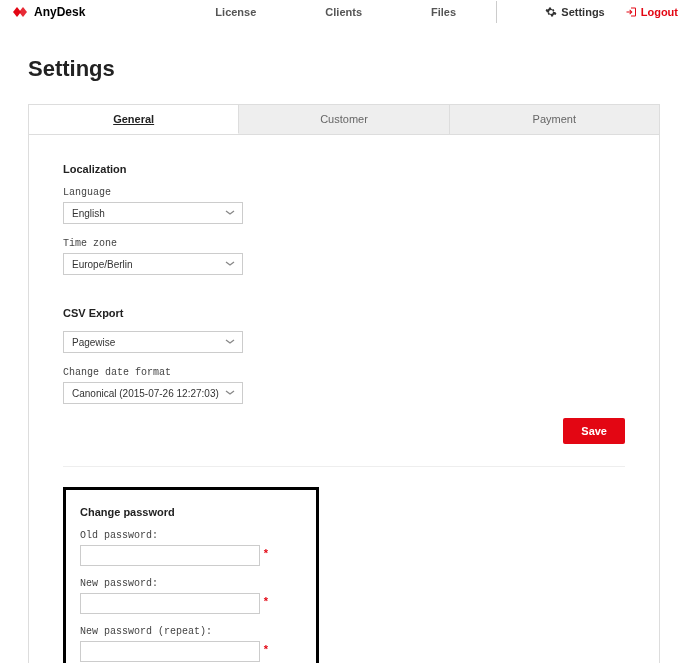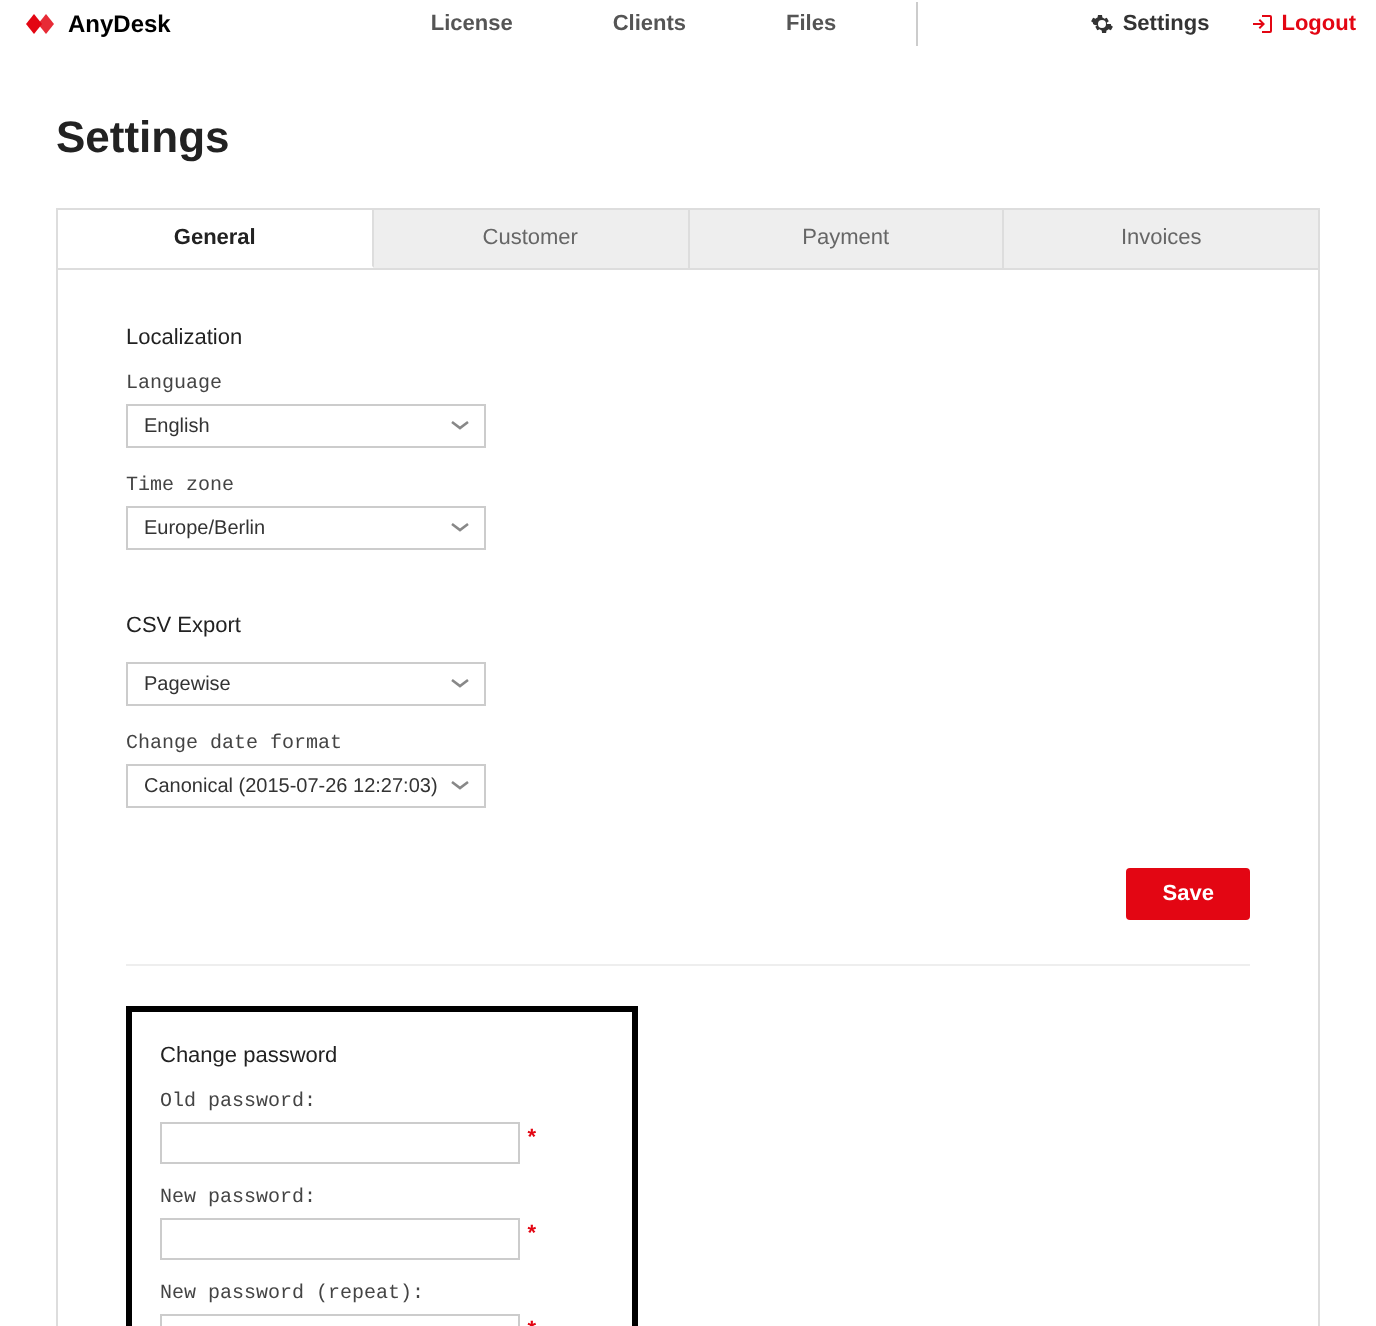--- a/index.html
+++ b/index.html
@@ -1,41 +1,41 @@
 <!DOCTYPE html>
 <html><head>
 <meta charset="utf-8">
 <style>
 * { box-sizing: border-box; margin: 0; padding: 0; }
 body { font-family: Arial, Helvetica, sans-serif; font-size: 11px; color: #333; background: #fff; width: 688px; }
 .topbar { display: flex; align-items: center; padding: 4px 10px 8px 10px; height: 28px; }
 .brand { display: flex; align-items: flex-end; font-weight: bold; font-size: 12px; color: #000; }
 .brand svg { margin-right: 4px; }
-.nav { display: flex; align-items: center; margin-left: 130px; gap: 50px; }
+.nav { display: flex; align-items: center; margin-left: 130px; gap: 69px; }
 .nav a { color: #555; font-size: 11px; font-weight: bold; cursor: pointer; }
 .vdiv { width: 1px; height: 22px; background: #ccc; margin-left: 40px; }
 .right-nav { display: flex; align-items: center; margin-left: auto; gap: 20px; }
 .right-nav .lnk { display: flex; align-items: center; gap: 4px; font-weight: bold; cursor: pointer; font-size: 11px; }
 .logout { color: #e30613; }
 .settings-lnk { color: #333; }
 .page { padding: 10px 28px 20px 28px; }
 h1 { font-size: 22px; font-weight: bold; color: #222; margin: 18px 0 22px 0; }
 .tabs { display: flex; border: 1px solid #ddd; }
 .tab { flex: 1; text-align: center; padding: 8px 0; font-size: 11px; border-right: 1px solid #ddd; background: #eee; color: #666; cursor: pointer; }
 .tab:last-child { border-right: none; }
-.tab.active { background: #fff; font-weight: bold; color: #222; border-bottom: 1px solid #fff; }
+.tab.active { background: #fff; font-weight: bold; color: #222; border-bottom: 1px solid #fff; text-decoration: underline; }
 .panel { border: 1px solid #ddd; border-top: none; padding: 28px 34px 20px 34px; }
-.section-title { font-weight: normal; font-size: 11px; margin-bottom: 12px; color: #222; }
+.section-title { font-weight: bold; font-size: 11px; margin-bottom: 12px; color: #222; }
 .field-label { font-size: 10px; color: #444; margin-bottom: 4px; display: block; font-family: Liberation Mono, monospace; }
 .select { position: relative; width: 180px; margin-bottom: 14px; }
 .select-box { border: 1px solid #ccc; padding: 5px 8px; font-size: 10px; color: #333; background: #fff; cursor: pointer; height: 22px; display: flex; align-items: center; }
 .select .chev { position: absolute; right: 8px; top: 50%; transform: translateY(-50%); pointer-events: none; }
 .sep { border: none; border-top: 1px solid #eee; margin: 22px 0 20px 0; }
 .save-row { display: flex; justify-content: flex-end; margin-top: 10px; }
-.btn-red { background: #e30613; color: #fff; border: none; padding: 7px 18px; font-size: 11px; font-weight: bold; cursor: pointer; border-radius: 2px; margin-top: 16px; }
+.btn-red { background: #e30613; color: #fff; border: none; padding: 7px 18px; font-size: 11px; font-weight: bold; cursor: pointer; border-radius: 2px; }
 .pw-box { border: 3px solid #000; padding: 16px 14px 22px 14px; width: 256px; margin-top: 10px; }
 .pw-field { margin-bottom: 12px; }
 .pw-input-wrap { position: relative; width: 180px; }
 .pw-input { border: 1px solid #ccc; width: 100%; height: 21px; padding: 3px 6px; font-size: 10px; }
 .req { position: absolute; right: -8px; top: 2px; color: #e30613; font-weight: bold; }
 .change-row { display: flex; justify-content: flex-end; margin-top: -34px; margin-right: 0; }
 svg { display: block; }
 </style>
 </head>
 <body>
@@ -70,21 +70,20 @@
   </div>
 </div>
 
 <div class="page">
   <h1>Settings</h1>
 
   <div class="tabs">
     <div class="tab active">General</div>
     <div class="tab">Customer</div>
     <div class="tab">Payment</div>
-    <div class="tab">Invoices</div>
   </div>
 
   <div class="panel">
 
     <div>
       <div class="section-title">Localization</div>
 
       <span class="field-label">Language</span>
       <div class="select">
         <div class="select-box">English</div>

